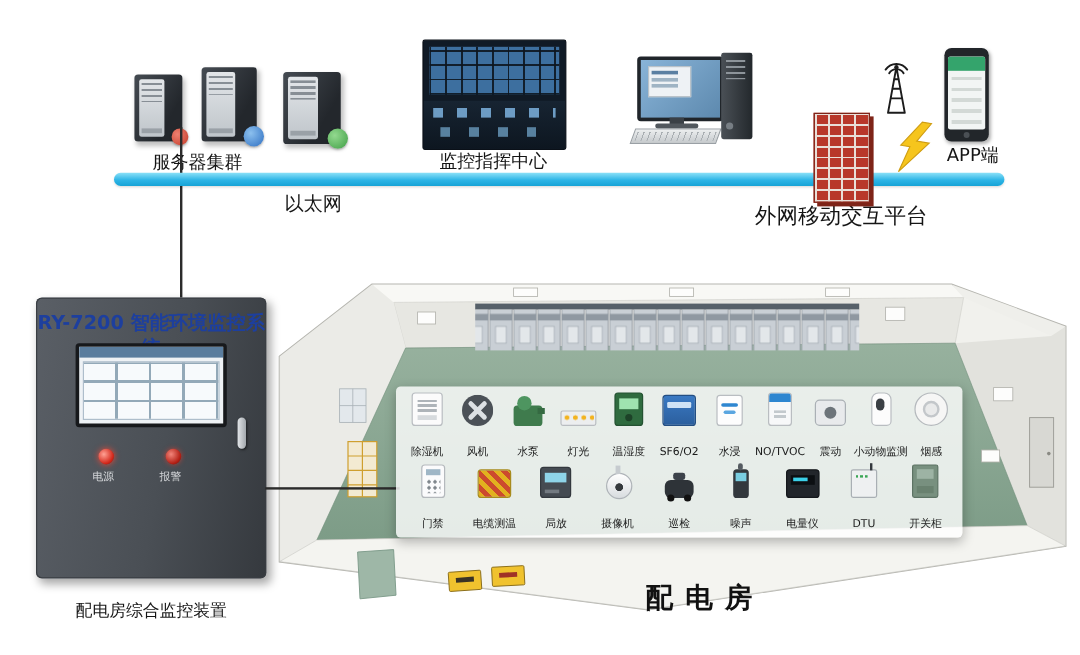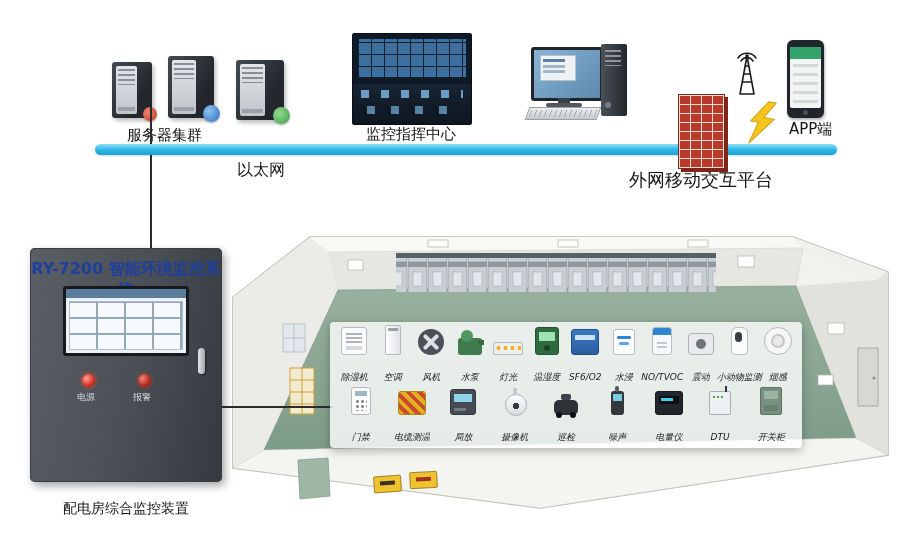--- a/index.html
+++ b/index.html
@@ -114,21 +114,21 @@
   
   .room{position:absolute;left:228px;top:228px;width:664px;height:292px;z-index:1;}
 
   
   .panel{position:absolute;left:330px;top:322px;width:472px;height:126px;z-index:6;border-radius:4px;
          background:rgba(255,255,255,.8);box-shadow:0 3px 10px rgba(0,0,0,.28);
          display:flex;flex-direction:column;justify-content:space-between;padding:4px 3px;box-sizing:border-box;}
   .drow{display:flex;height:58px;padding:0 2px;}
   .dev{flex:1 1 0;min-width:0;display:flex;flex-direction:column;align-items:center;justify-content:flex-end;
        padding-bottom:1px;overflow:visible;}
-  .dl{font-size:9px;color:#1c1c1c;text-align:center;white-space:nowrap;margin-top:18px;line-height:1.1;font-style:italic;}
+  .dl{font-size:9px;color:#1c1c1c;text-align:center;white-space:nowrap;margin-top:18px;line-height:1.1;}
   .ic{position:relative;flex:0 0 auto;width:26px;height:28px;}
 
   
   .i-dehum{width:24px;height:26px;background:#fbfbfb;border:1px solid #b9bdc1;border-radius:3px;}
   .i-dehum::before{content:"";position:absolute;left:4px;right:4px;top:5px;height:12px;
       background:repeating-linear-gradient(#aeb4b9 0 2px,transparent 2px 4px);}
   .i-dehum::after{content:"";position:absolute;left:4px;right:4px;bottom:4px;height:4px;background:#d6dadd;}
   .i-ac{width:14px;height:28px;background:linear-gradient(90deg,#fff,#dfe2e5);border:1px solid #b5b9bd;border-radius:2px;}
   .i-ac::before{content:"";position:absolute;left:2px;right:2px;top:2px;height:3px;background:#9aa0a5;}
   .i-fan{width:26px;height:26px;border-radius:50%;background-color:#4b5157;
@@ -297,43 +297,40 @@
     <polygon points="70,232 100,230 102,268 72,271" fill="#9eb7a7" stroke="#7e9c8b" stroke-width="0.8"></polygon>
     <g transform="rotate(-4 160 256)">
       <rect x="146" y="248" width="27" height="16" rx="1" fill="#f0c22e" stroke="#8a6d1a" stroke-width="0.8"></rect>
       <rect x="152" y="253" width="15" height="4" fill="#3a3325"></rect>
     </g>
     <g transform="rotate(-3 196 252)">
       <rect x="182" y="244" width="27" height="16" rx="1" fill="#f0c22e" stroke="#8a6d1a" stroke-width="0.8"></rect>
       <rect x="188" y="249" width="15" height="4" fill="#a03226"></rect>
     </g>
   </svg>
+  <div class="room-name">配电房</div>
 
   <div class="cabinet">
     <div class="cab-title">RY-7200 智能环境监控系统</div>
     <div class="screen"></div>
     <div class="ind ind1"></div>
     <div class="ind ind2"></div>
     <div class="ind-lbl il1">电源</div>
     <div class="ind-lbl il2">报警</div>
     <div class="handle"></div>
   </div>
   <div class="lbl cab-cap">配电房综合监控装置</div>
 
   <div class="panel">
     <div class="drow">
       <div class="dev">
         <div class="ic i-dehum"></div>
         <div class="dl">除湿机</div>
       </div>
       <div class="dev">
-        <div class="ic i-ac"></div>
-        <div class="dl">空调</div>
-      </div>
-      <div class="dev">
         <div class="ic i-fan"></div>
         <div class="dl">风机</div>
       </div>
       <div class="dev">
         <div class="ic i-pump"></div>
         <div class="dl">水泵</div>
       </div>
       <div class="dev">
         <div class="ic i-light"></div>
         <div class="dl">灯光</div>

